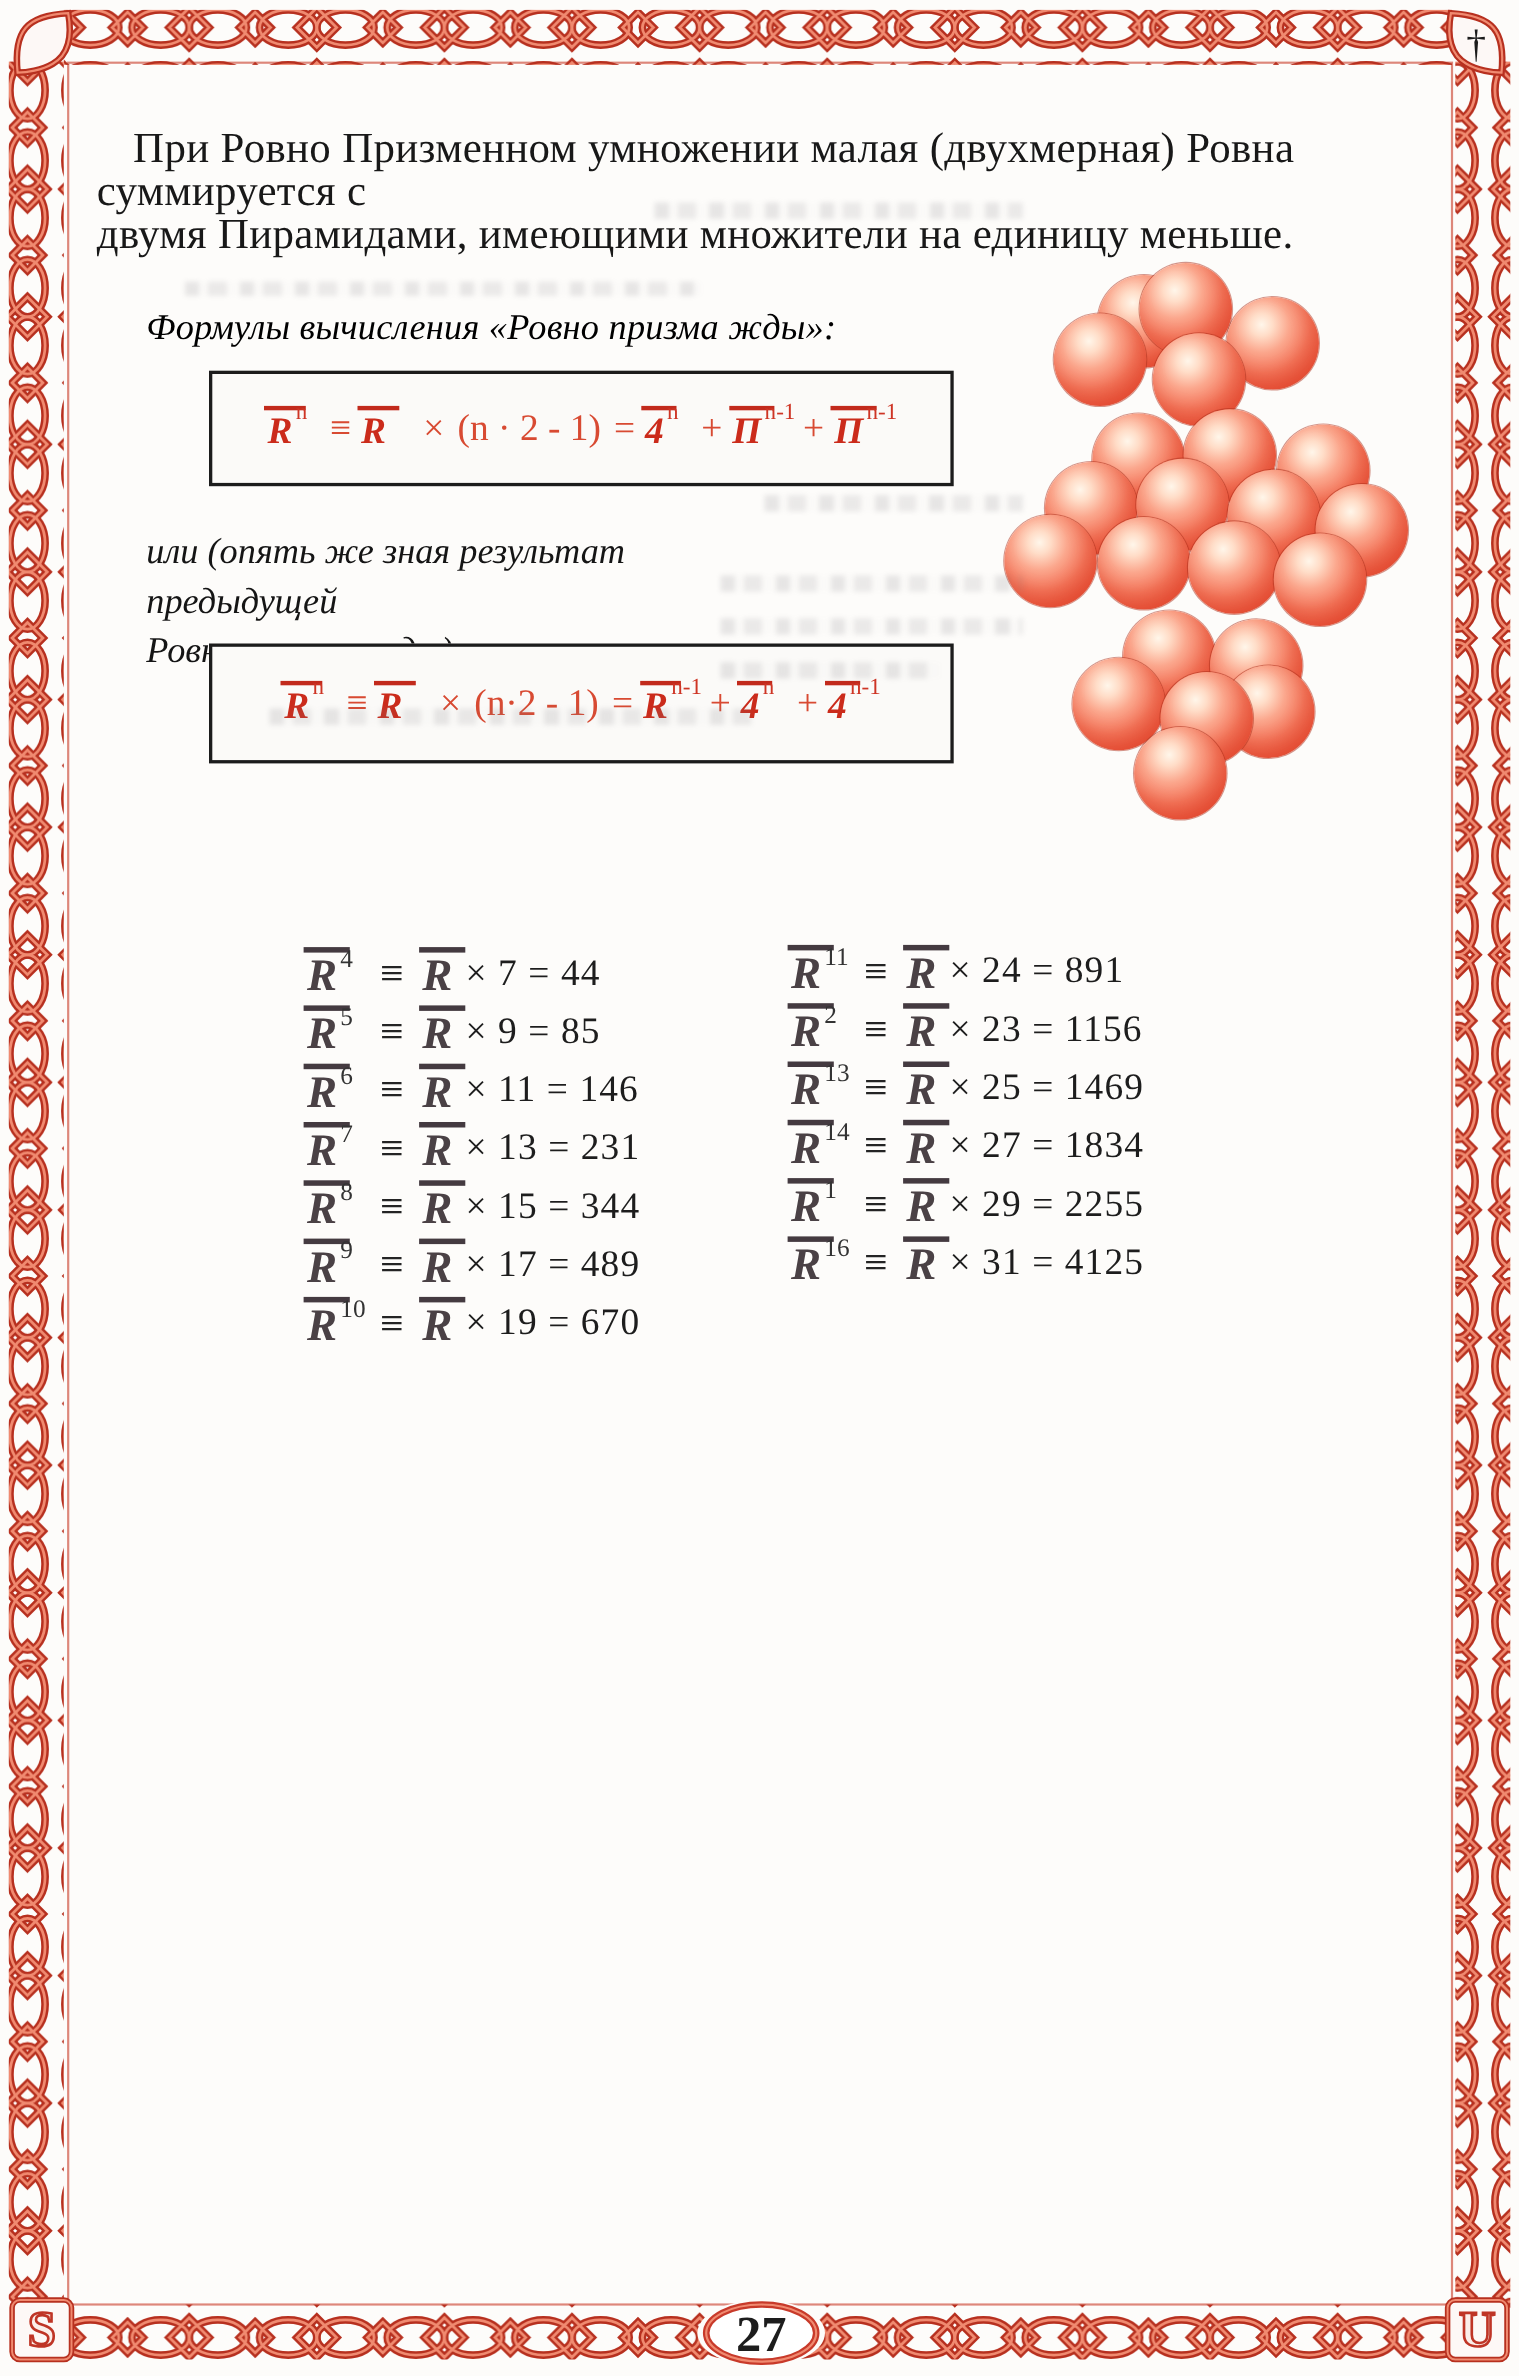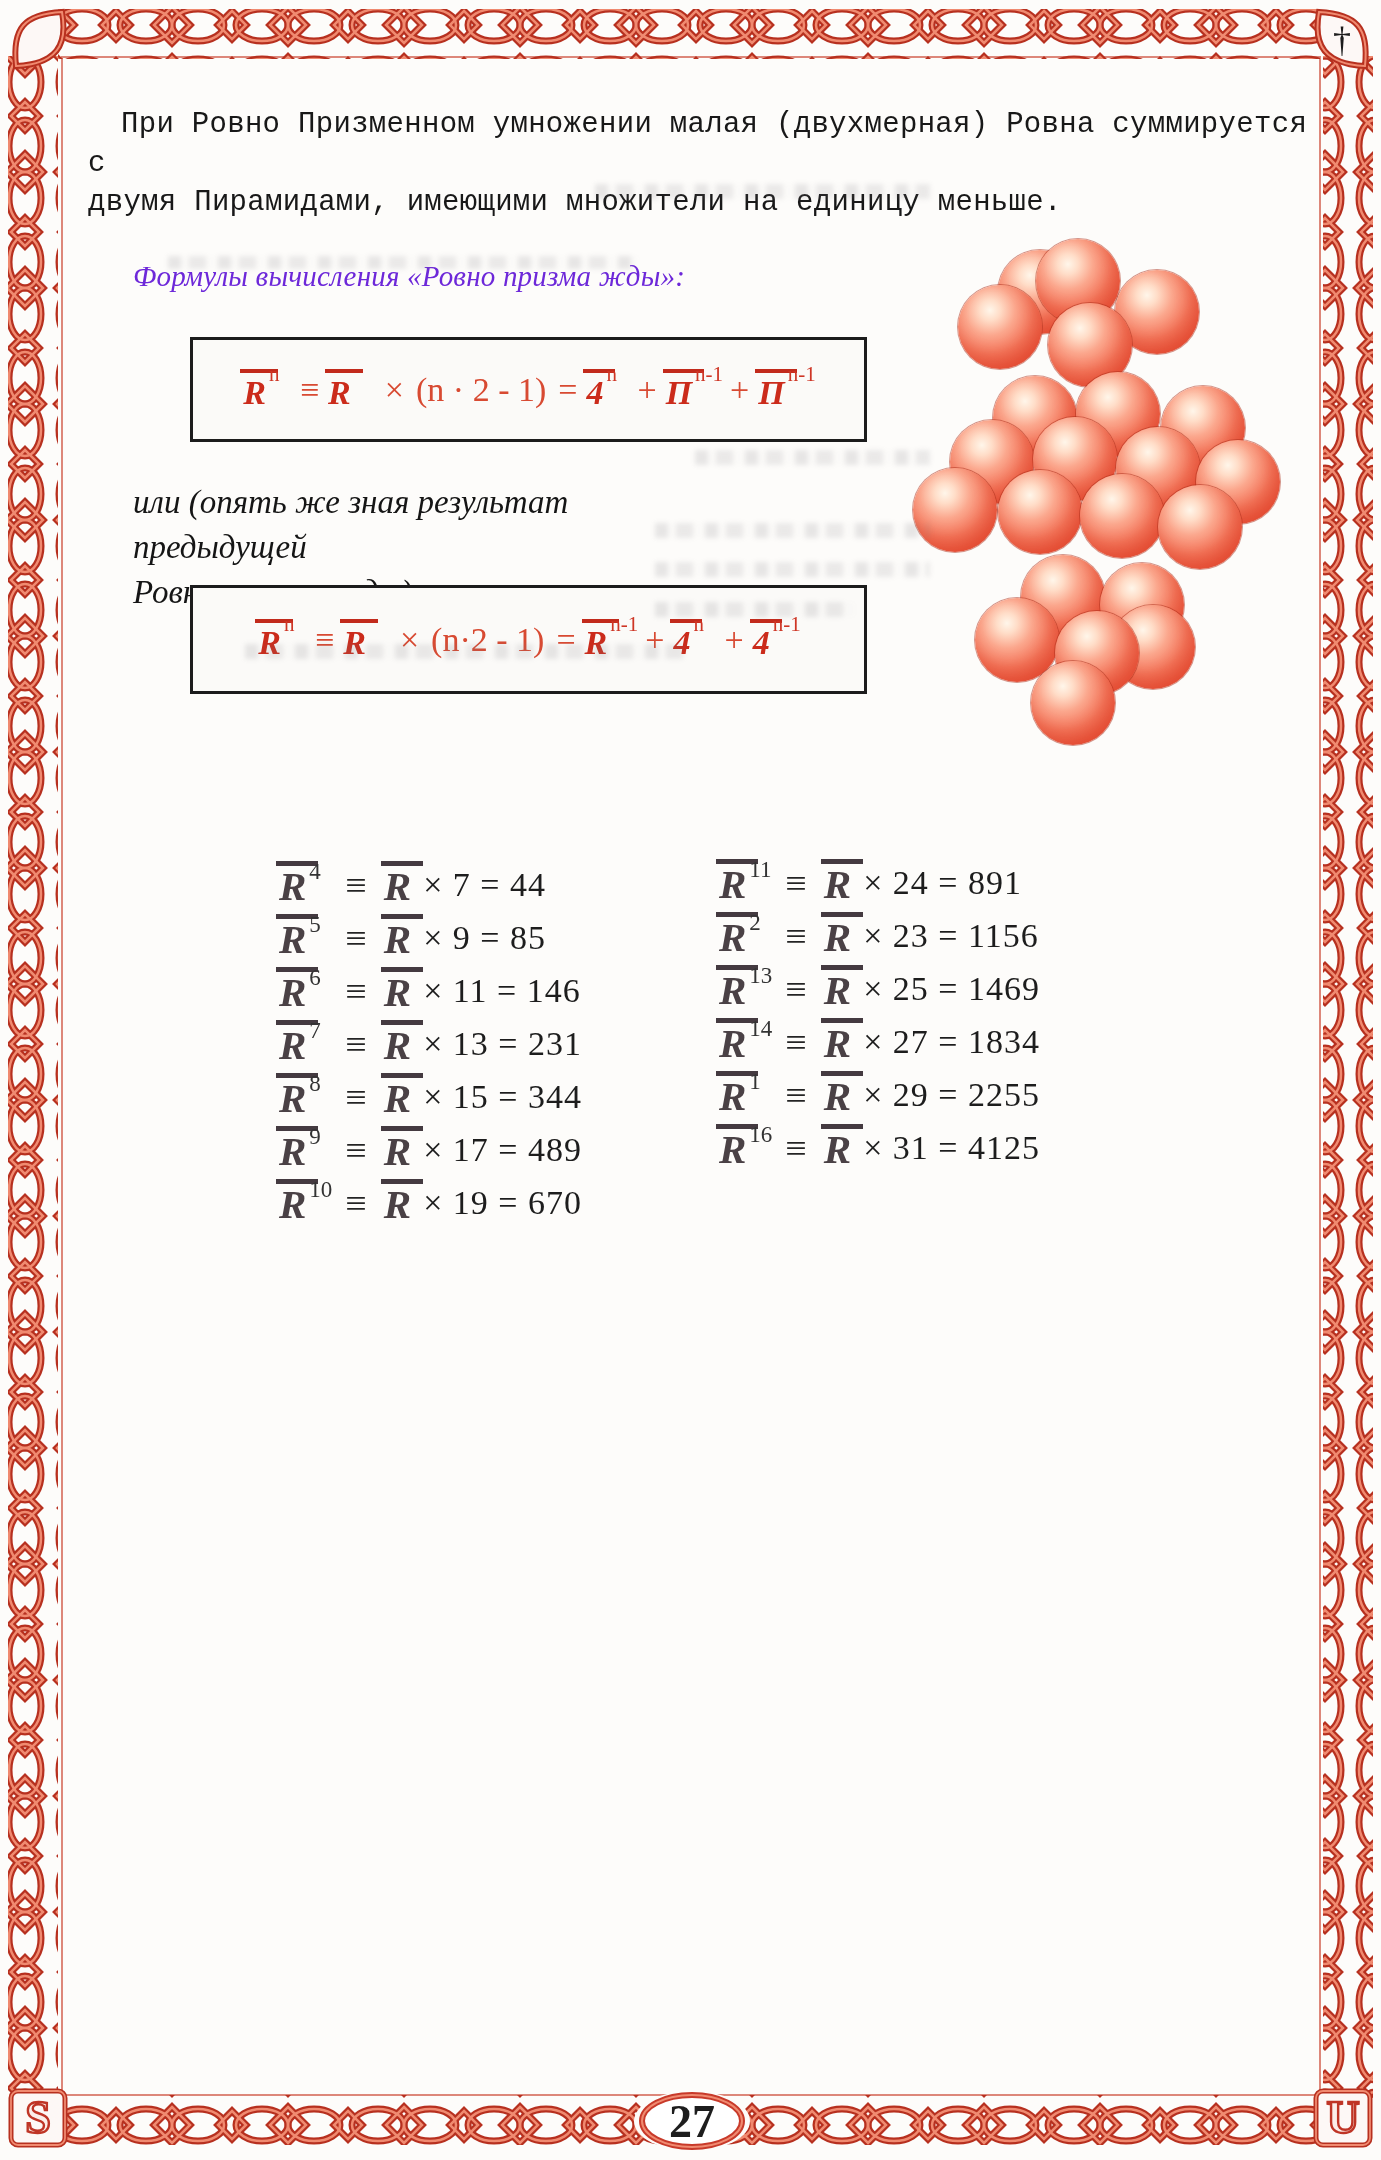--- a/index.html
+++ b/index.html
@@ -2,24 +2,24 @@
 <html><head>
 <meta charset="utf-8">
 <style>
   html,body{margin:0;padding:0;}
   body{background:#e8e8e8;font-family:"Liberation Serif",serif;}
   .page{position:relative;width:1381px;height:2160px;background:#fdfcfa;overflow:hidden;margin:0 auto;}
   .layer{position:absolute;inset:0;}
 
   
   .intro{position:absolute;left:88px;top:76px;width:1220px;
-         font-size:29px;line-height:39px;color:#181818;
-         text-indent:33px;white-space:pre-line;letter-spacing:.3px;font-family:Liberation Mono, monospace;}
-  .heading{position:absolute;left:133px;top:260px;width:760px;
-         font-style:italic;font-size:29px;color:#6d28d9;letter-spacing:.2px;}
+         font-size:39px;line-height:39px;color:#181818;
+         text-indent:33px;white-space:pre-line;letter-spacing:.3px;}
+  .heading{position:absolute;left:133px;top:280px;width:760px;
+         font-style:italic;font-size:33px;color:#000000;letter-spacing:.2px;}
   .note{position:absolute;left:133px;top:480px;width:600px;
          font-style:italic;font-size:33px;line-height:45px;color:#151515;white-space:pre-line;}
 
   
   .fbox{position:absolute;left:190px;width:671px;border:3px solid #1c1c1c;background:#fbfaf8;
         display:flex;align-items:center;justify-content:center;z-index:3;}
   #fbox1{top:337px;height:99px;}
   #fbox2{top:585px;height:103px;}
   .formula{display:flex;align-items:center;font-size:34px;color:#d84a32;white-space:nowrap;}
   .fsym{display:inline-block;font-weight:700;font-style:italic;color:#cb2b1b;

